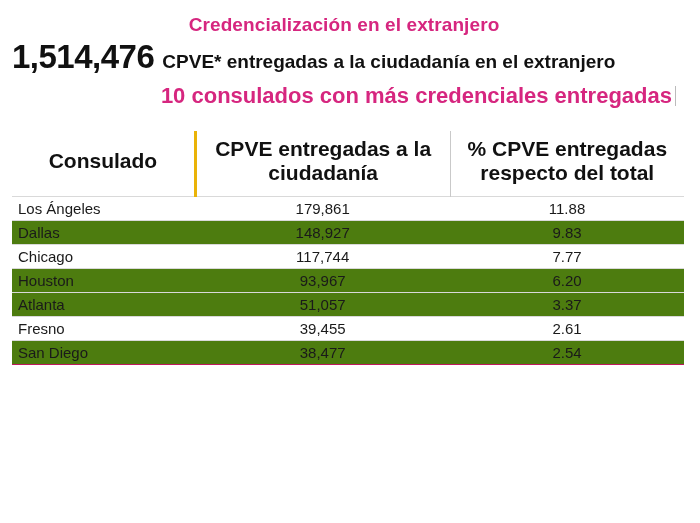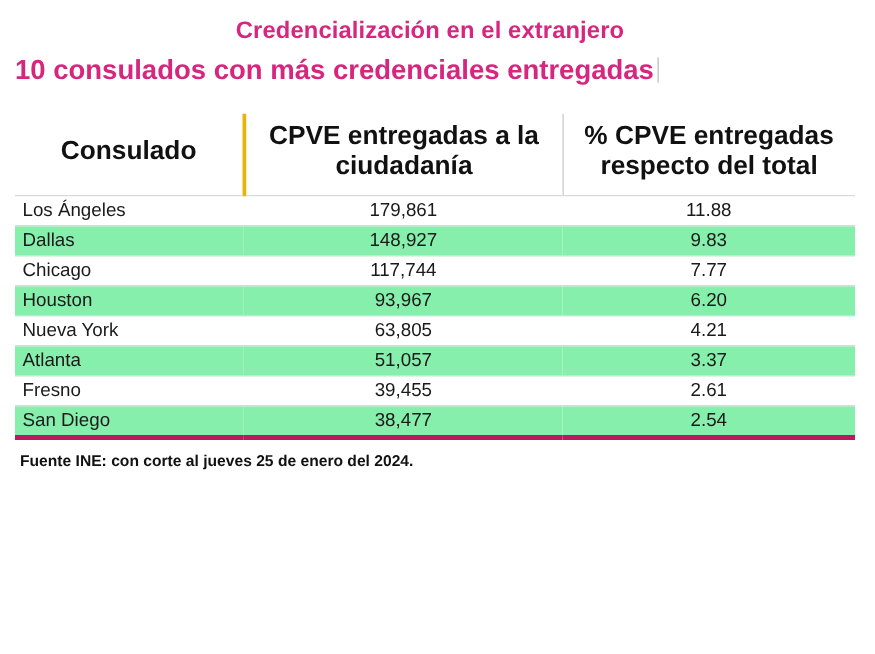--- a/index.html
+++ b/index.html
@@ -42,21 +42,21 @@
     font-weight: bold;
     color: #111;
     letter-spacing: -0.5px;
   }
   .headline .rest {
     font-size: 19px;
     font-weight: bold;
     color: #111;
   }
   .subhead {
-    text-align: left;
+    text-align: right;
     color: #d6267f;
     font-size: 22px;
     font-weight: bold;
     margin: 7px 0 0 0;
     position: relative;
   }
   .subhead .caret {
     display: inline-block;
     width: 1px;
     height: 20px;
@@ -88,24 +88,24 @@
     border-right: 1px solid #c9c9c9;
   }
   th.col-pct {
     width: 35%;
     margin-left: 36px;
   }
   table.data tbody tr {
     border-top: 1px solid #d9d9d9;
   }
   table.data tbody tr:last-child {
-    border-bottom: 4px solid #be185d;
+    border-bottom: 1px solid #be185d;
   }
   table.data tbody tr.alt {
-    background: #86efac;
+    background: #4d7c0f;
   }
   table.data td {
     font-size: 15px;
     padding: 3px 6px;
     color: #1a1a1a;
   }
   td.name {
     text-align: left;
     padding-left: 8px;
   }
@@ -119,20 +119,24 @@
     color: #111;
   }
 </style>
 </head>
 <body>
 
 <div class="page">
 
   <div class="kicker">Credencialización en el extranjero</div>
 
+  <div class="headline">
+    <span class="big">1,514,476</span>
+    <span class="rest">CPVE* entregadas a la ciudadanía en el extranjero</span>
+  </div>
 
   <div class="subhead">
     <span>10 consulados con más credenciales entregadas</span><span class="caret"></span>
   </div>
 
   <table class="data">
     <thead>
       <tr>
         <th class="col-consulado">Consulado</th>
         <th class="col-entregadas">CPVE entregadas a la ciudadanía</th>
@@ -153,38 +157,32 @@
       <tr>
         <td class="name">Chicago</td>
         <td class="num">117,744</td>
         <td class="num">7.77</td>
       </tr>
       <tr class="alt">
         <td class="name">Houston</td>
         <td class="num">93,967</td>
         <td class="num">6.20</td>
       </tr>
-      <tr>
-        <td class="name">Nueva York</td>
-        <td class="num">63,805</td>
-        <td class="num">4.21</td>
-      </tr>
       <tr class="alt">
         <td class="name">Atlanta</td>
         <td class="num">51,057</td>
         <td class="num">3.37</td>
       </tr>
       <tr>
         <td class="name">Fresno</td>
         <td class="num">39,455</td>
         <td class="num">2.61</td>
       </tr>
       <tr class="alt">
         <td class="name">San Diego</td>
         <td class="num">38,477</td>
         <td class="num">2.54</td>
       </tr>
     </tbody>
   </table>
 
-  <div class="source">Fuente INE: con corte al jueves 25 de enero del 2024.</div>
 
 </div>
 
 </body></html>

